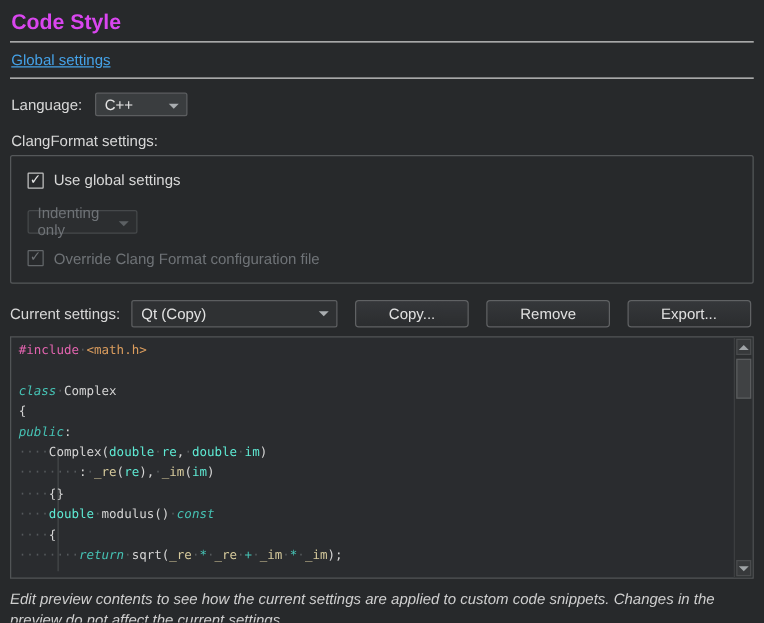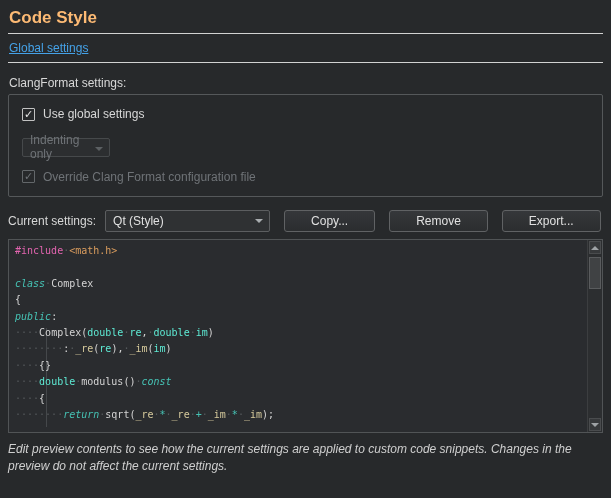--- a/index.html
+++ b/index.html
@@ -1,20 +1,20 @@
 <!DOCTYPE html>
 <html><head>
 <meta charset="utf-8">
 <style>
   html,body{margin:0;padding:0;background:#27292b;width:611px;height:498px;overflow:hidden;}
   *{box-sizing:border-box;}
   body{font-family:"Liberation Sans",sans-serif;color:#d8d8d8;font-size:12px;}
   .page{padding:6px 8px 0 8px;width:611px;height:498px;}
 
-  .title{font-size:17px;font-weight:bold;color:#fdba74;margin:2px 0 5px 1px;}
+  .title{font-size:17px;font-weight:bold;color:#d946ef;margin:2px 0 5px 1px;}
   .hr{border:none;border-top:1px solid #d2d2d2;height:0;margin:0;}
   .link-row{margin:7px 0 7px 1px;}
   .link{color:#45a2e8;text-decoration:underline;cursor:pointer;}
 
   .row{display:flex;align-items:center;}
   .lang-row{margin:11px 0 0 1px;}
   .lbl{color:#d8d8d8;}
   .combo{position:relative;display:inline-flex;align-items:center;height:19px;
          background:#3a3d3f;border:1px solid #5c5e60;border-radius:2px;
          padding:0 20px 0 7px;color:#e2e2e2;cursor:pointer;}
@@ -83,20 +83,27 @@
 <div class="page">
 
   <div class="title">Code Style</div>
   <hr class="hr">
 
   <div class="link-row">
     <span class="link">Global settings</span>
   </div>
   <hr class="hr">
 
+  <div class="row lang-row">
+    <span class="lbl">Language:</span>
+    <div class="combo lang-combo">
+      <span>C++</span>
+      <span class="arrow"></span>
+    </div>
+  </div>
 
   <div class="section-label">ClangFormat settings:</div>
 
   <div class="groupbox">
     <div class="check-row">
       <span class="checkbox checked">✓</span>
       <span class="check-label">Use global settings</span>
     </div>
     <div class="combo indent-combo disabled">
       <span>Indenting only</span>
@@ -104,21 +111,21 @@
     </div>
     <div class="check-row disabled">
       <span class="checkbox checked">✓</span>
       <span class="check-label">Override Clang Format configuration file</span>
     </div>
   </div>
 
   <div class="cs-row">
     <span class="lbl">Current settings:</span>
     <div class="combo cs-combo">
-      <span>Qt (Style)</span>
+      <span>Qt (Copy)</span>
       <span class="arrow"></span>
     </div>
     <button class="btn">Copy...</button>
     <button class="btn">Remove</button>
     <button class="btn">Export...</button>
   </div>
 
   <div class="editor">
     <div class="indent-guide"></div>
     <div class="code"><div class="code-line"><span class="tk-pp">#include</span><span class="tk-ws">·</span><span class="tk-inc">&lt;math.h&gt;</span></div><div class="code-line">&nbsp;</div><div class="code-line"><span class="tk-kw">class</span><span class="tk-ws">·</span><span class="tk-plain">Complex</span></div><div class="code-line"><span class="tk-plain">{</span></div><div class="code-line"><span class="tk-kw">public</span><span class="tk-plain">:</span></div><div class="code-line"><span class="tk-ws">····</span><span class="tk-plain">Complex(</span><span class="tk-type">double</span><span class="tk-ws">·</span><span class="tk-param">re</span><span class="tk-plain">,</span><span class="tk-ws">·</span><span class="tk-type">double</span><span class="tk-ws">·</span><span class="tk-param">im</span><span class="tk-plain">)</span></div><div class="code-line"><span class="tk-ws">········</span><span class="tk-plain">:</span><span class="tk-ws">·</span><span class="tk-field">_re</span><span class="tk-plain">(</span><span class="tk-param">re</span><span class="tk-plain">),</span><span class="tk-ws">·</span><span class="tk-field">_im</span><span class="tk-plain">(</span><span class="tk-param">im</span><span class="tk-plain">)</span></div><div class="code-line"><span class="tk-ws">····</span><span class="tk-plain">{}</span></div><div class="code-line"><span class="tk-ws">····</span><span class="tk-type">double</span><span class="tk-ws">·</span><span class="tk-plain">modulus()</span><span class="tk-ws">·</span><span class="tk-kw">const</span></div><div class="code-line"><span class="tk-ws">····</span><span class="tk-plain">{</span></div><div class="code-line"><span class="tk-ws">········</span><span class="tk-kw">return</span><span class="tk-ws">·</span><span class="tk-plain">sqrt(</span><span class="tk-field">_re</span><span class="tk-ws">·</span><span class="tk-op">*</span><span class="tk-ws">·</span><span class="tk-field">_re</span><span class="tk-ws">·</span><span class="tk-op">+</span><span class="tk-ws">·</span><span class="tk-field">_im</span><span class="tk-ws">·</span><span class="tk-op">*</span><span class="tk-ws">·</span><span class="tk-field">_im</span><span class="tk-plain">);</span></div></div>

